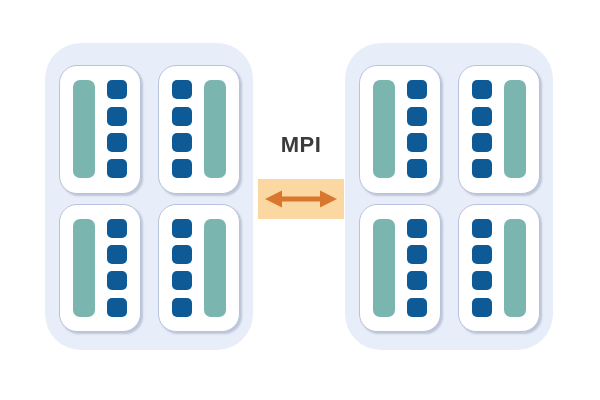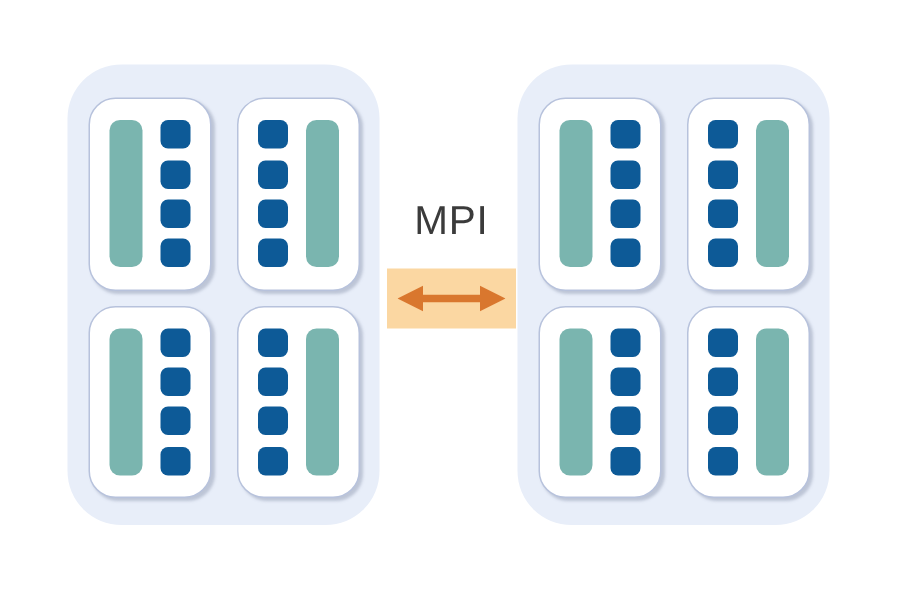--- a/index.html
+++ b/index.html
@@ -58,22 +58,22 @@
     height: 19px;
     border-radius: 5px;
     background: var(--core);
   }
   .mpi-label {
     position: absolute;
     left: 251px;
     top: 134px;
     width: 100px;
     text-align: center;
-    font-size: 27px;
-    font-weight: 400;
+    font-size: 22px;
+    font-weight: 700;
     letter-spacing: 0.5px;
     color: var(--label-text);
     line-height: 1;
   }
   .mpi-link {
     position: absolute;
     left: 258px;
     top: 179px;
     width: 86px;
     height: 40px;

